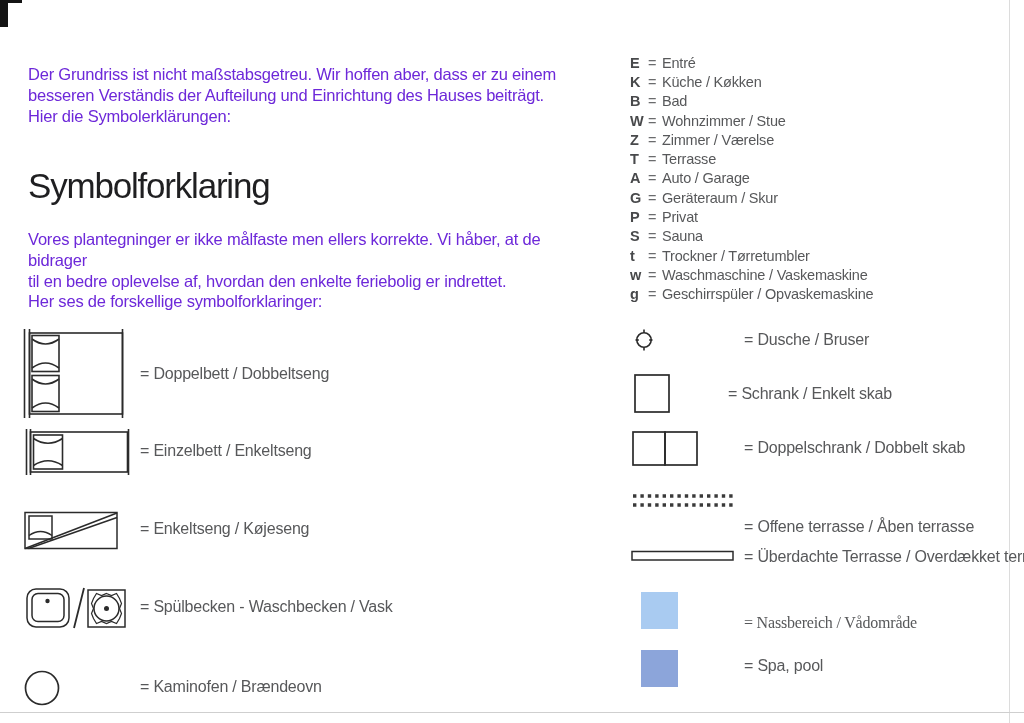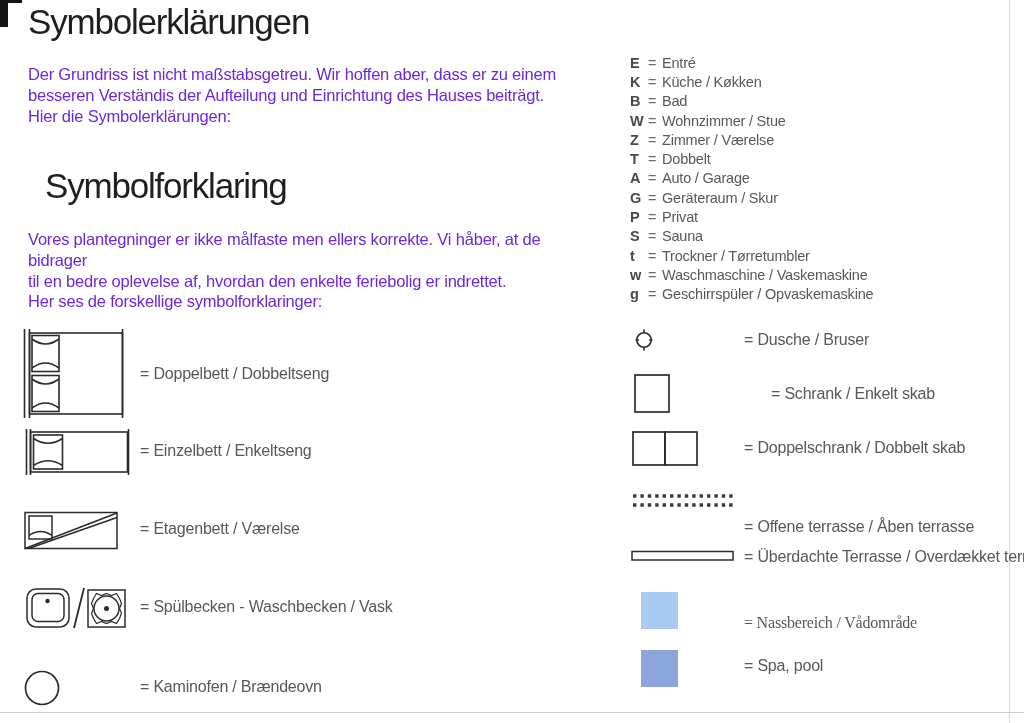--- a/index.html
+++ b/index.html
@@ -37,26 +37,25 @@
 </head>
 <body>
 
 <div class="page">
 
   <div class="scan-corner"></div>
   <div class="scan-corner-top"></div>
   <div class="edge-right"></div>
   <div class="edge-bottom"></div>
 
-  <h1 class="h-title" style="left:28px;top:2px;">Symbolerklärungen</h1>
   <p class="para" style="left:28px;top:64px;">Der Grundriss ist nicht maßstabsgetreu. Wir hoffen aber, dass er zu einem
 besseren Verständis der Aufteilung und Einrichtung des Hauses beiträgt.
 Hier die Symbolerklärungen:</p>
 
-  <h1 class="h-title" style="left:28px;top:166px;margin-left:17px;">Symbolforklaring</h1>
+  <h1 class="h-title" style="left:28px;top:166px;">Symbolforklaring</h1>
   <p class="para" style="left:28px;top:229px;">Vores plantegninger er ikke målfaste men ellers korrekte. Vi håber, at de bidrager
 til en bedre oplevelse af, hvordan den enkelte feriebolig er indrettet.
 Her ses de forskellige symbolforklaringer:</p>
 
   <div class="abbr">
     <div class="abbr-row">
       <span class="abbr-letter">E</span>
       <span class="abbr-eq">=</span>
       <span class="abbr-label">Entré</span>
     </div>
@@ -76,21 +75,21 @@
       <span class="abbr-label">Wohnzimmer / Stue</span>
     </div>
     <div class="abbr-row">
       <span class="abbr-letter">Z</span>
       <span class="abbr-eq">=</span>
       <span class="abbr-label">Zimmer / Værelse</span>
     </div>
     <div class="abbr-row">
       <span class="abbr-letter">T</span>
       <span class="abbr-eq">=</span>
-      <span class="abbr-label">Dobbelt</span>
+      <span class="abbr-label">Terrasse</span>
     </div>
     <div class="abbr-row">
       <span class="abbr-letter">A</span>
       <span class="abbr-eq">=</span>
       <span class="abbr-label">Auto / Garage</span>
     </div>
     <div class="abbr-row">
       <span class="abbr-letter">G</span>
       <span class="abbr-eq">=</span>
       <span class="abbr-label">Geräteraum / Skur</span>
@@ -153,21 +152,21 @@
 
   <span class="icon" style="left:24px;top:509px;">
     <svg width="95" height="43" viewBox="0 0 95 43" fill="none" stroke="#2b2b2b" stroke-width="1.5">
       <rect x="1" y="3.5" width="92" height="36"></rect>
       <line x1="1" y1="39.5" x2="93" y2="4"></line>
       <line x1="4.5" y1="39.5" x2="93" y2="8.5"></line>
       <rect x="5" y="7" width="23" height="23"></rect>
       <path d="M5 26.5 Q16.5 18.5 28 26.5"></path>
     </svg>
   </span>
-  <span class="sym-label" style="left:140px;top:520px;">= Etagenbett / Værelse</span>
+  <span class="sym-label" style="left:140px;top:520px;">= Enkeltseng / Køjeseng</span>
 
   <span class="icon" style="left:26px;top:586px;">
     <svg width="100" height="44" viewBox="0 0 100 44" fill="none" stroke="#2b2b2b" stroke-width="1.5">
       <rect x="1" y="3" width="42" height="38" rx="9"></rect>
       <rect x="6" y="7.5" width="32" height="28" rx="6"></rect>
       <circle cx="21.5" cy="15" r="2.2" fill="#2b2b2b" stroke="none"></circle>
       <line x1="48" y1="42" x2="58" y2="2" stroke-width="1.8"></line>
       <rect x="62" y="4" width="37" height="37"></rect>
       <path d="M80.5 7.5 L85.5 9.5 L90.5 7.5 L93.5 12.5 L95.5 17.5 L93.5 22.5 L95.5 27.5 L93.5 32.5 L90.5 37.5 L85.5 35.5 L80.5 37.5 L75.5 35.5 L70.5 37.5 L67.5 32.5 L65.5 27.5 L67.5 22.5 L65.5 17.5 L67.5 12.5 L70.5 7.5 L75.5 9.5 Z" stroke-width="1.2"></path>
       <circle cx="80.5" cy="22.5" r="12.5"></circle>
@@ -192,21 +191,21 @@
       <line x1="17.2" y1="13" x2="20.5" y2="13"></line>
     </svg>
   </span>
   <span class="sym-label" style="left:744px;top:331px;">= Dusche / Bruser</span>
 
   <span class="icon" style="left:634px;top:374px;">
     <svg width="37" height="40" viewBox="0 0 37 40" fill="none" stroke="#2b2b2b" stroke-width="1.7">
       <rect x="1" y="1" width="34" height="37"></rect>
     </svg>
   </span>
-  <span class="sym-label" style="left:771px;top:385px;">= Schrank / Enkelt skab</span>
+  <span class="sym-label" style="left:728px;top:385px;">= Schrank / Enkelt skab</span>
 
   <span class="icon" style="left:632px;top:431px;">
     <svg width="67" height="36" viewBox="0 0 67 36" fill="none" stroke="#2b2b2b" stroke-width="1.7">
       <rect x="1" y="1" width="32" height="33"></rect>
       <rect x="33" y="1" width="32" height="33"></rect>
     </svg>
   </span>
   <span class="sym-label" style="left:744px;top:439px;">= Doppelschrank / Dobbelt skab</span>
 
   <span class="icon" style="left:632px;top:492px;">

